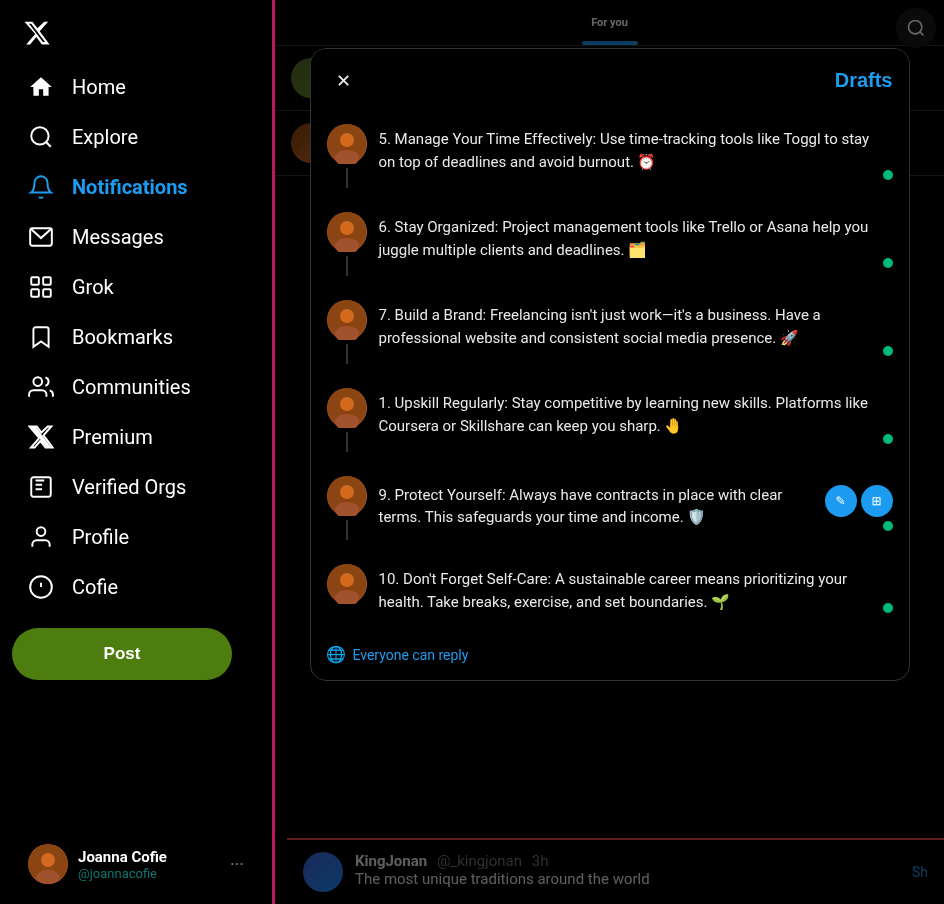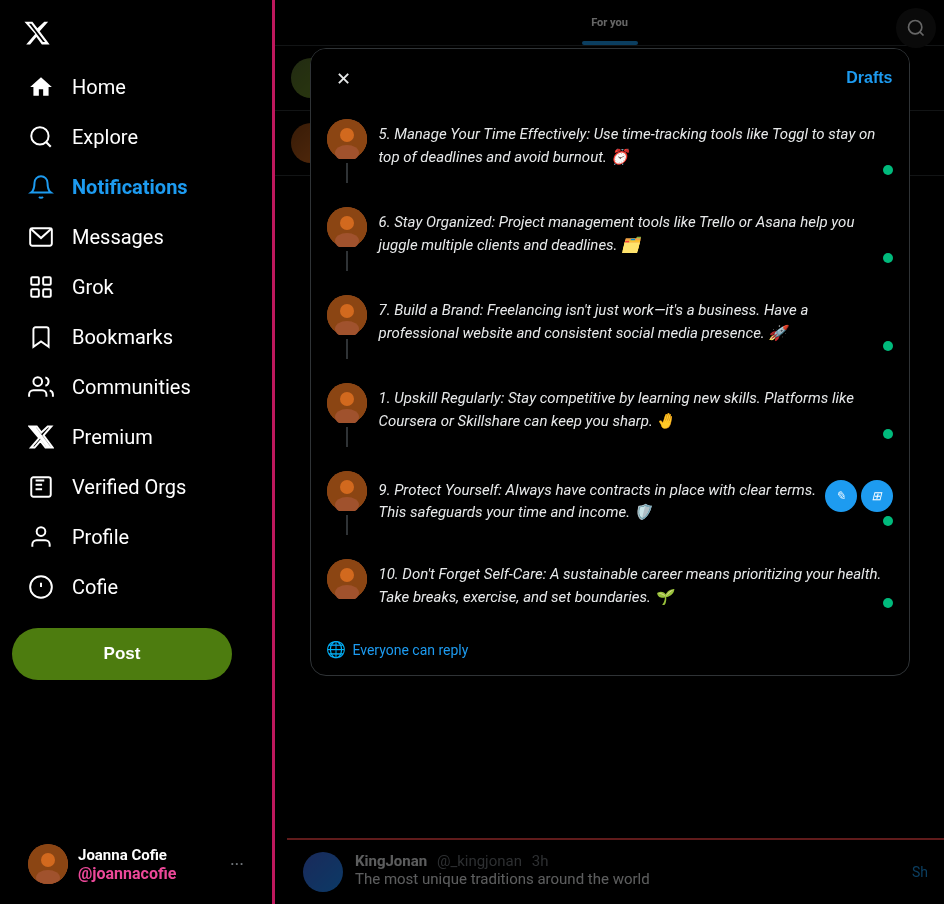--- a/index.html
+++ b/index.html
@@ -79,21 +79,21 @@
       background: linear-gradient(135deg, #8B4513 0%, #A0522D 50%, #D2691E 100%);
       flex-shrink: 0;
       overflow: hidden;
       display: flex;
       align-items: center;
       justify-content: center;
       font-size: 16px;
     }
     .profile-info { flex: 1; }
     .profile-name { font-weight: 700; font-size: 15px; }
-    .profile-handle { color: #ec4899; font-size: 16px; font-weight: bold; }
+    .profile-handle { color: #0f766e; font-size: 13px; }
     .three-dots { color: #71767b; font-size: 18px; margin-left: auto; }
 
     
     .main {
       flex: 1;
       background: #000;
       position: relative;
       overflow: hidden;
     }
 
@@ -227,21 +227,21 @@
       border-radius: 50%;
       display: flex;
       align-items: center;
       justify-content: center;
       cursor: pointer;
       color: #e7e9ea;
       font-size: 18px;
     }
     .drafts-btn {
       color: #1d9bf0;
-      font-size: 16px;
+      font-size: 20px;
       font-weight: 700;
       cursor: pointer;
       border: none;
       background: none;
       padding: 8px 0;
     }
 
     
     .thread-item {
       display: flex;
@@ -283,21 +283,20 @@
       background: #00ba7c;
       border-radius: 50%;
       flex-shrink: 0;
       align-self: flex-end;
       margin-bottom: 8px;
     }
     .thread-row {
       display: flex;
       align-items: flex-start;
       justify-content: space-between;
-      font-style: italic;
     }
 
     .everyone-reply {
       display: flex;
       align-items: center;
       gap: 6px;
       padding: 12px 16px 16px;
       color: #1d9bf0;
       font-size: 14px;
       cursor: pointer;

